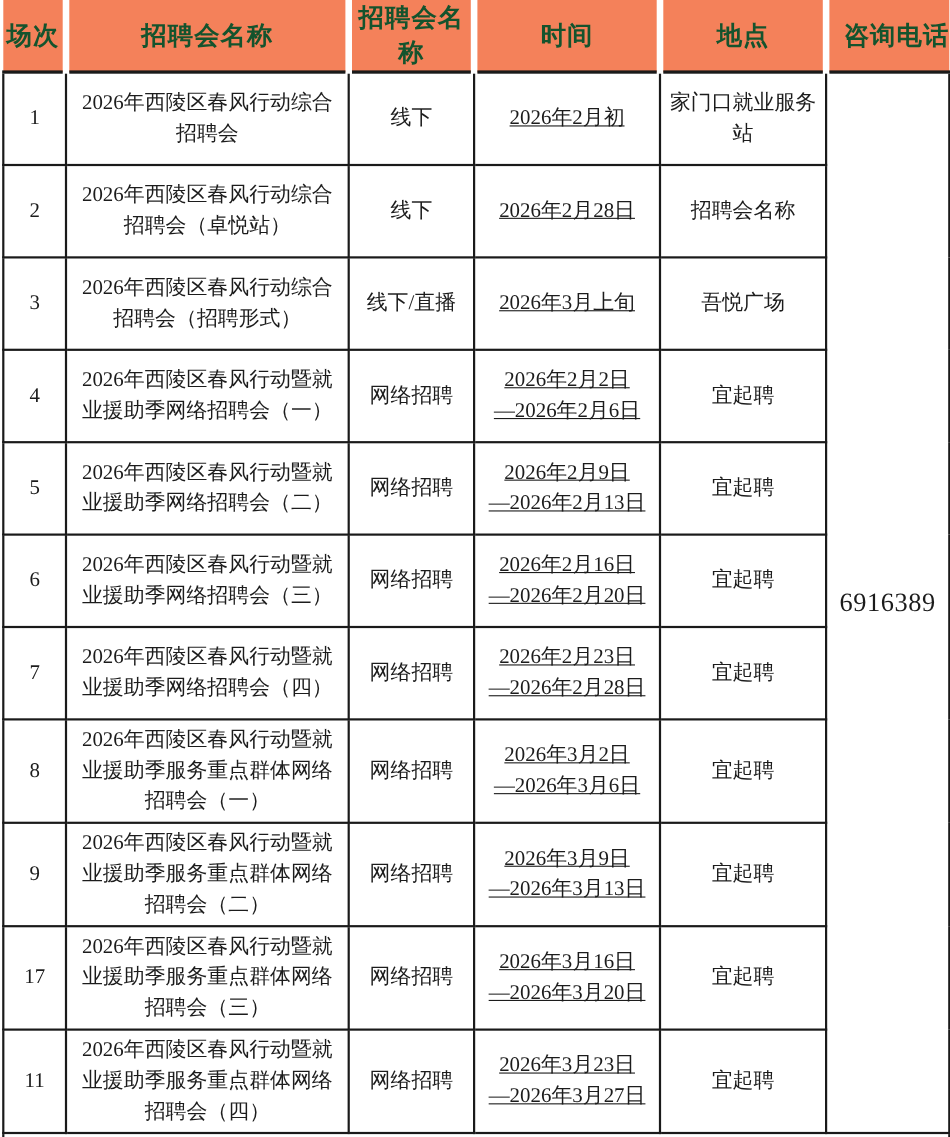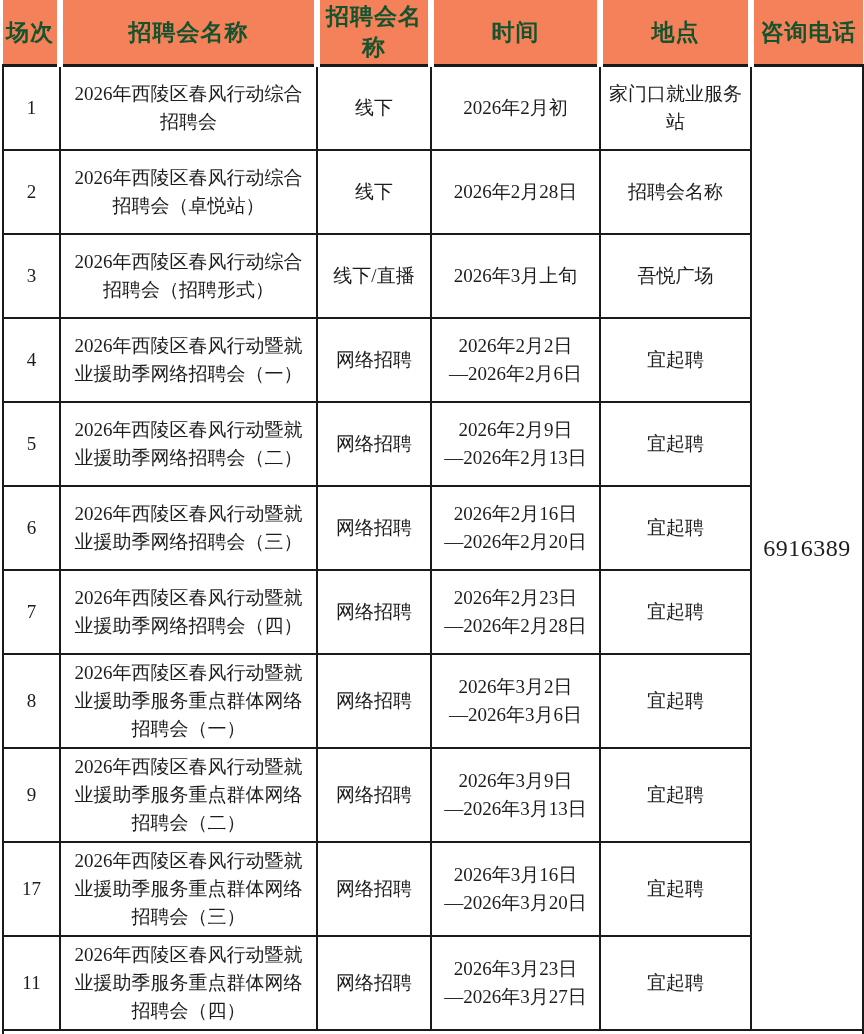--- a/index.html
+++ b/index.html
@@ -28,33 +28,33 @@
     font-size: 23px;
     height: 64px;
     padding: 0;
     border: none;
     border-right: 6px solid #ffffff;
     border-bottom: 3px solid #1a1a1a;
     text-align: center;
     vertical-align: middle;
     letter-spacing: 1px;
   }
-  thead th:last-child { border-right: none; }
+  thead th:last-child { border-right: none; text-align: right; }
   
   tbody td {
     border: 2px solid #1a1a1a;
     background: #ffffff;
     text-align: center;
     vertical-align: middle;
     font-size: 19px;
     line-height: 28px;
     padding: 4px 7px;
   }
   tbody tr.data-row { height: 84px; }
-  td.cell-time { white-space: pre-line; }
+  td.cell-time { white-space: pre-line; text-decoration: underline; }
   td.cell-phone {
     font-size: 24px;
     letter-spacing: 0.5px;
   }
   
   tr.note-row td {
     height: 44px;
     text-align: left;
     padding: 4px 10px 4px 62px;
     font-size: 16.5px;

